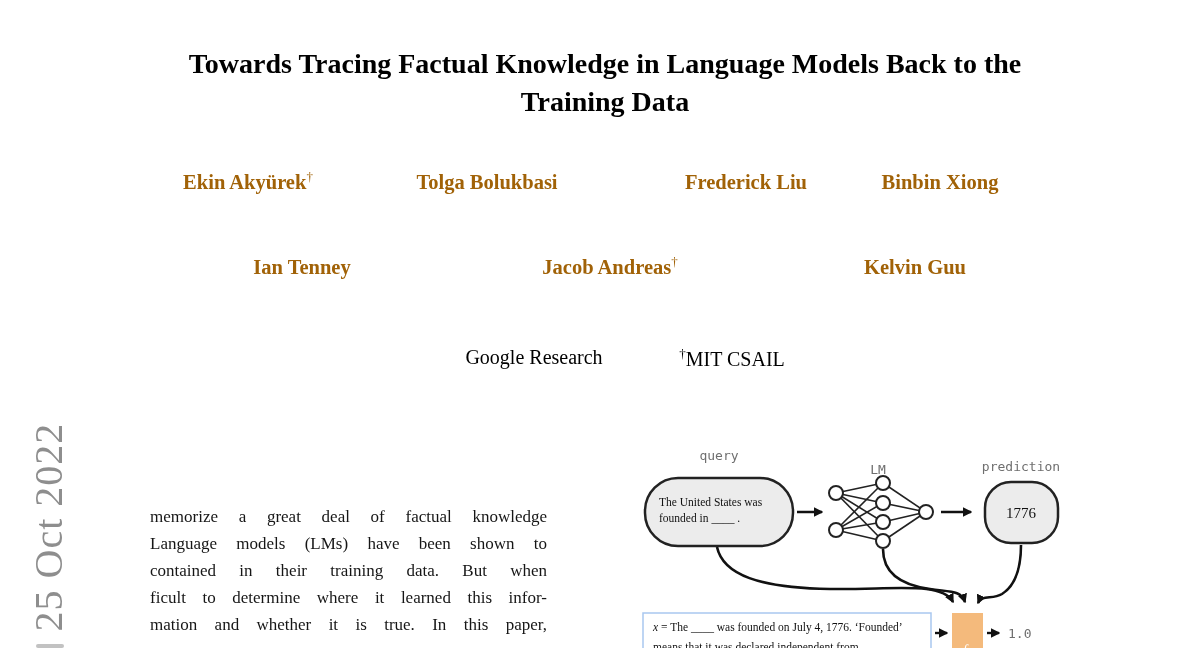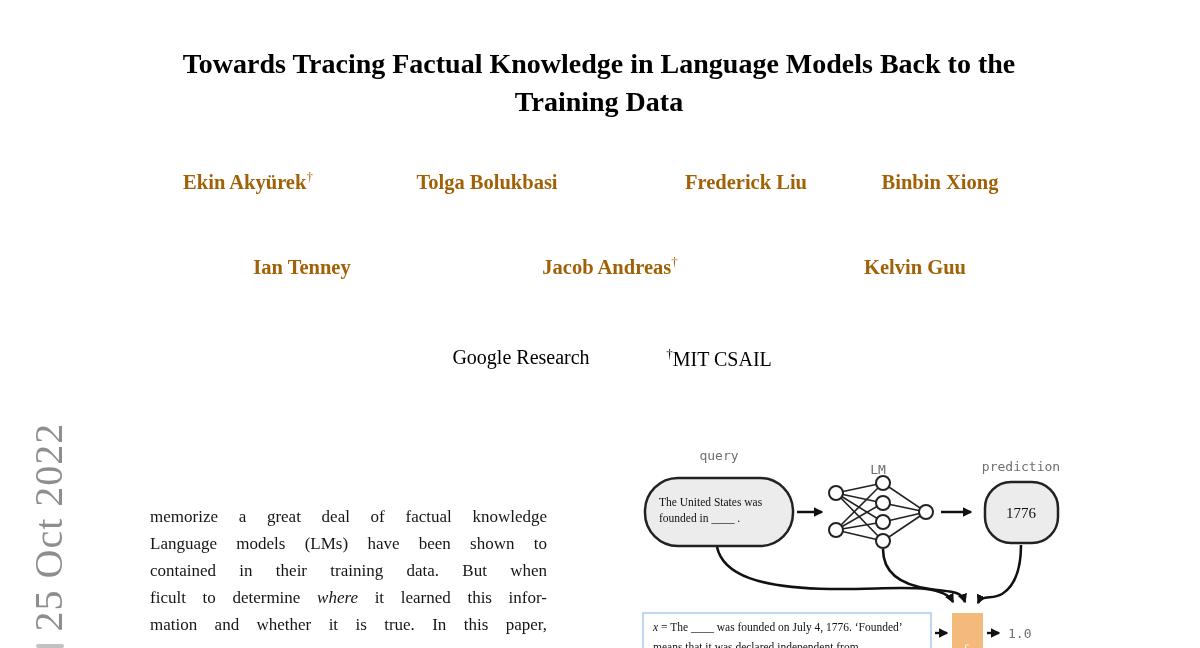--- a/index.html
+++ b/index.html
@@ -17,56 +17,56 @@
     font-family: "Liberation Serif", serif;
     font-size: 40px; color: #8e8e8e; white-space: nowrap; letter-spacing: 1px;
   }
   .arxiv-stamp-cont {
     position: absolute; left: 36px; top: 644px; width: 28px; height: 4px;
     background: #c2c2c2; border-radius: 2px;
   }
 
   
   .title {
-    position: absolute; top: 45px; left: 144px; width: 910px;
+    position: absolute; top: 45px; left: 150px; width: 910px;
     margin: 0; text-align: center;
     font-size: 28px; font-weight: bold; line-height: 38px; color: #000;
   }
 
   
   .author {
     position: absolute; transform: translateX(-50%);
     font-weight: bold; font-size: 20.5px; white-space: nowrap; color: #a16207;
   }
   .author sup { font-size: 13px; font-weight: normal; }
   .row1 { top: 169px; }
   .row2 { top: 254px; }
   .a1 { left: 248px; } .a2 { left: 487px; } .a3 { left: 746px; } .a4 { left: 940px; }
   .b1 { left: 302px; } .b2 { left: 610px; } .b3 { left: 915px; }
 
   
   .affil {
     position: absolute; top: 346px; transform: translateX(-50%);
-    font-size: 20px; white-space: nowrap; color: #000;
+    font-size: 20px; white-space: nowrap; color: #000; margin-left: 13px;
   }
   .affil sup { font-size: 13px; }
   .affil-1 { left: 521px; }
   .affil-2 { left: 719px; }
 
   
   .abstract-heading {
     position: absolute; top: 468px; left: 150px; width: 397px;
     text-align: center; font-weight: bold; font-size: 19px; color: #000;
   }
   .abstract-text {
     position: absolute; top: 503px; left: 150px; width: 397px;
     font-size: 17px; line-height: 27px; color: #161616;
   }
   .abs-line { text-align: justify; text-align-last: justify; height: 27px; overflow: visible; }
-  .abs-line .it { font-style: italic; }
+  .abs-line .it { }
 
   
   .figure { position: absolute; left: 620px; top: 435px; width: 580px; height: 213px; }
   .figlabel {
     font-family: "DejaVu Sans Mono", monospace;
     font-size: 13px; fill: #6f6f6f;
   }
   .figserif { font-family: "Liberation Serif", serif; fill: #111; }
 </style>
 </head>

